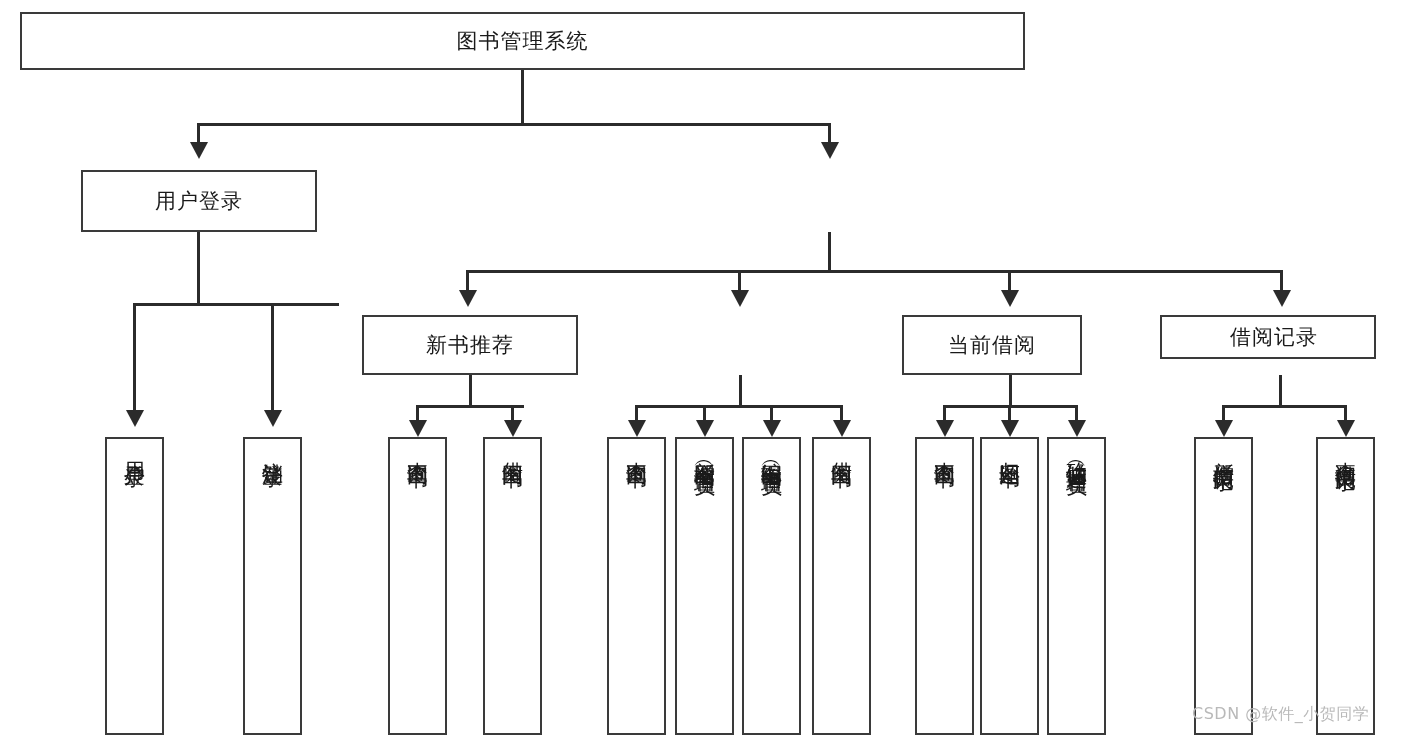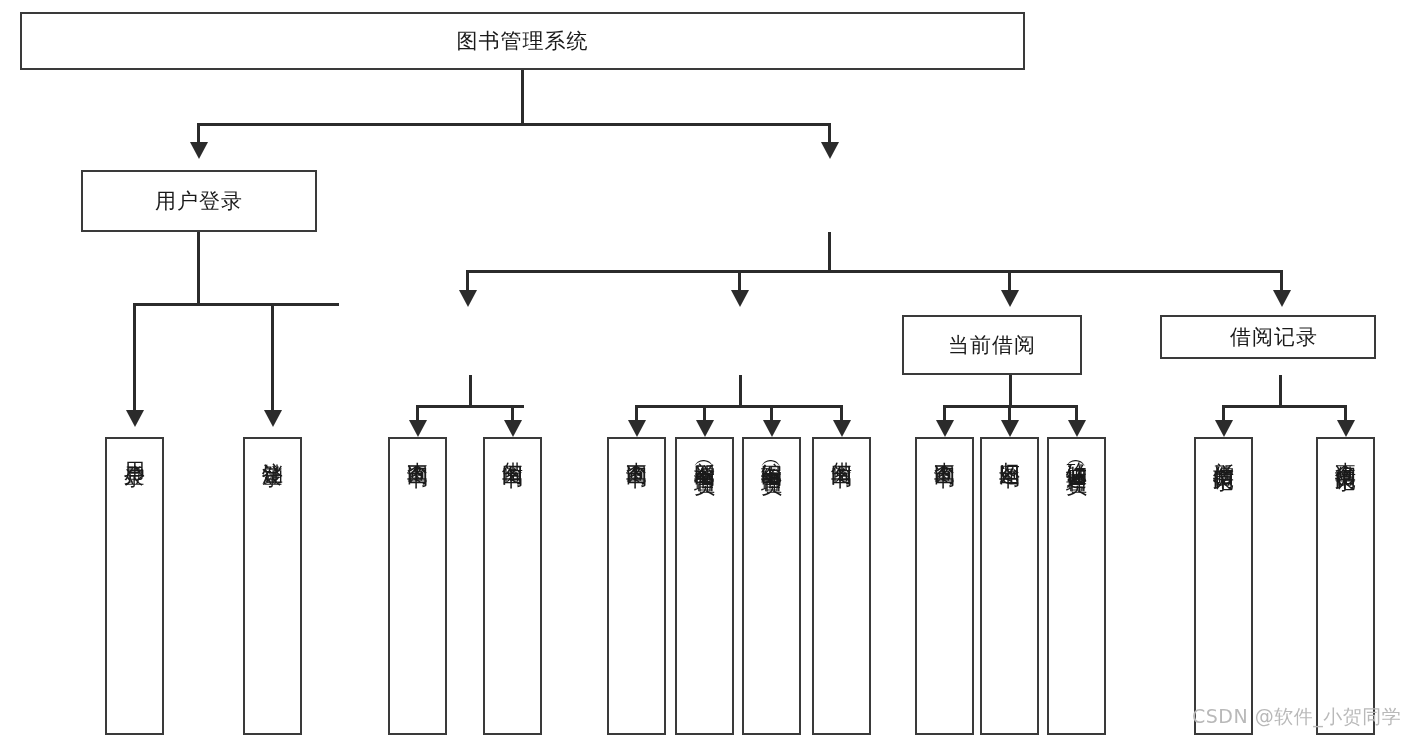--- a/index.html
+++ b/index.html
@@ -38,21 +38,21 @@
     width:0;height:0;
     border-left:9px solid transparent;
     border-right:9px solid transparent;
     border-top:17px solid #2b2b2b;
     z-index:2;
   }
 
   #watermark{
     position:absolute;
     left:1192px; top:704px;
-    font-size:19px;
+    font-size:16px;
     color:#b9b9b9;
     letter-spacing:0.5px;
     white-space:nowrap;
     z-index:5;
     pointer-events:none;
   }
 </style>
 </head>
 <body>
 
@@ -85,20 +85,23 @@
   <div class="line hline" style="left:466px;top:270px;width:817px;"></div>
   <div class="line vline" style="left:466px;top:270px;height:23px;"></div>
   <div class="line vline" style="left:738px;top:270px;height:23px;"></div>
   <div class="line vline" style="left:1008px;top:270px;height:23px;"></div>
   <div class="line vline" style="left:1280px;top:270px;height:23px;"></div>
   <div class="arrow" style="left:459px;top:290px;"></div>
   <div class="arrow" style="left:731px;top:290px;"></div>
   <div class="arrow" style="left:1001px;top:290px;"></div>
   <div class="arrow" style="left:1273px;top:290px;"></div>
 
+  <div class="box h" style="left:362px;top:315px;width:216px;height:60px;">
+    <span class="lbl">新书推荐</span>
+  </div>
   <div class="box h" style="left:902px;top:315px;width:180px;height:60px;">
     <span class="lbl">当前借阅</span>
   </div>
   <div class="box h" style="left:1160px;top:315px;width:216px;height:44px;padding-left:12px;">
     <span class="lbl">借阅记录</span>
   </div>
 
   <div class="line vline" style="left:469px;top:375px;height:32px;"></div>
   <div class="line hline" style="left:416px;top:405px;width:108px;"></div>
   <div class="line vline" style="left:416px;top:405px;height:18px;"></div>

